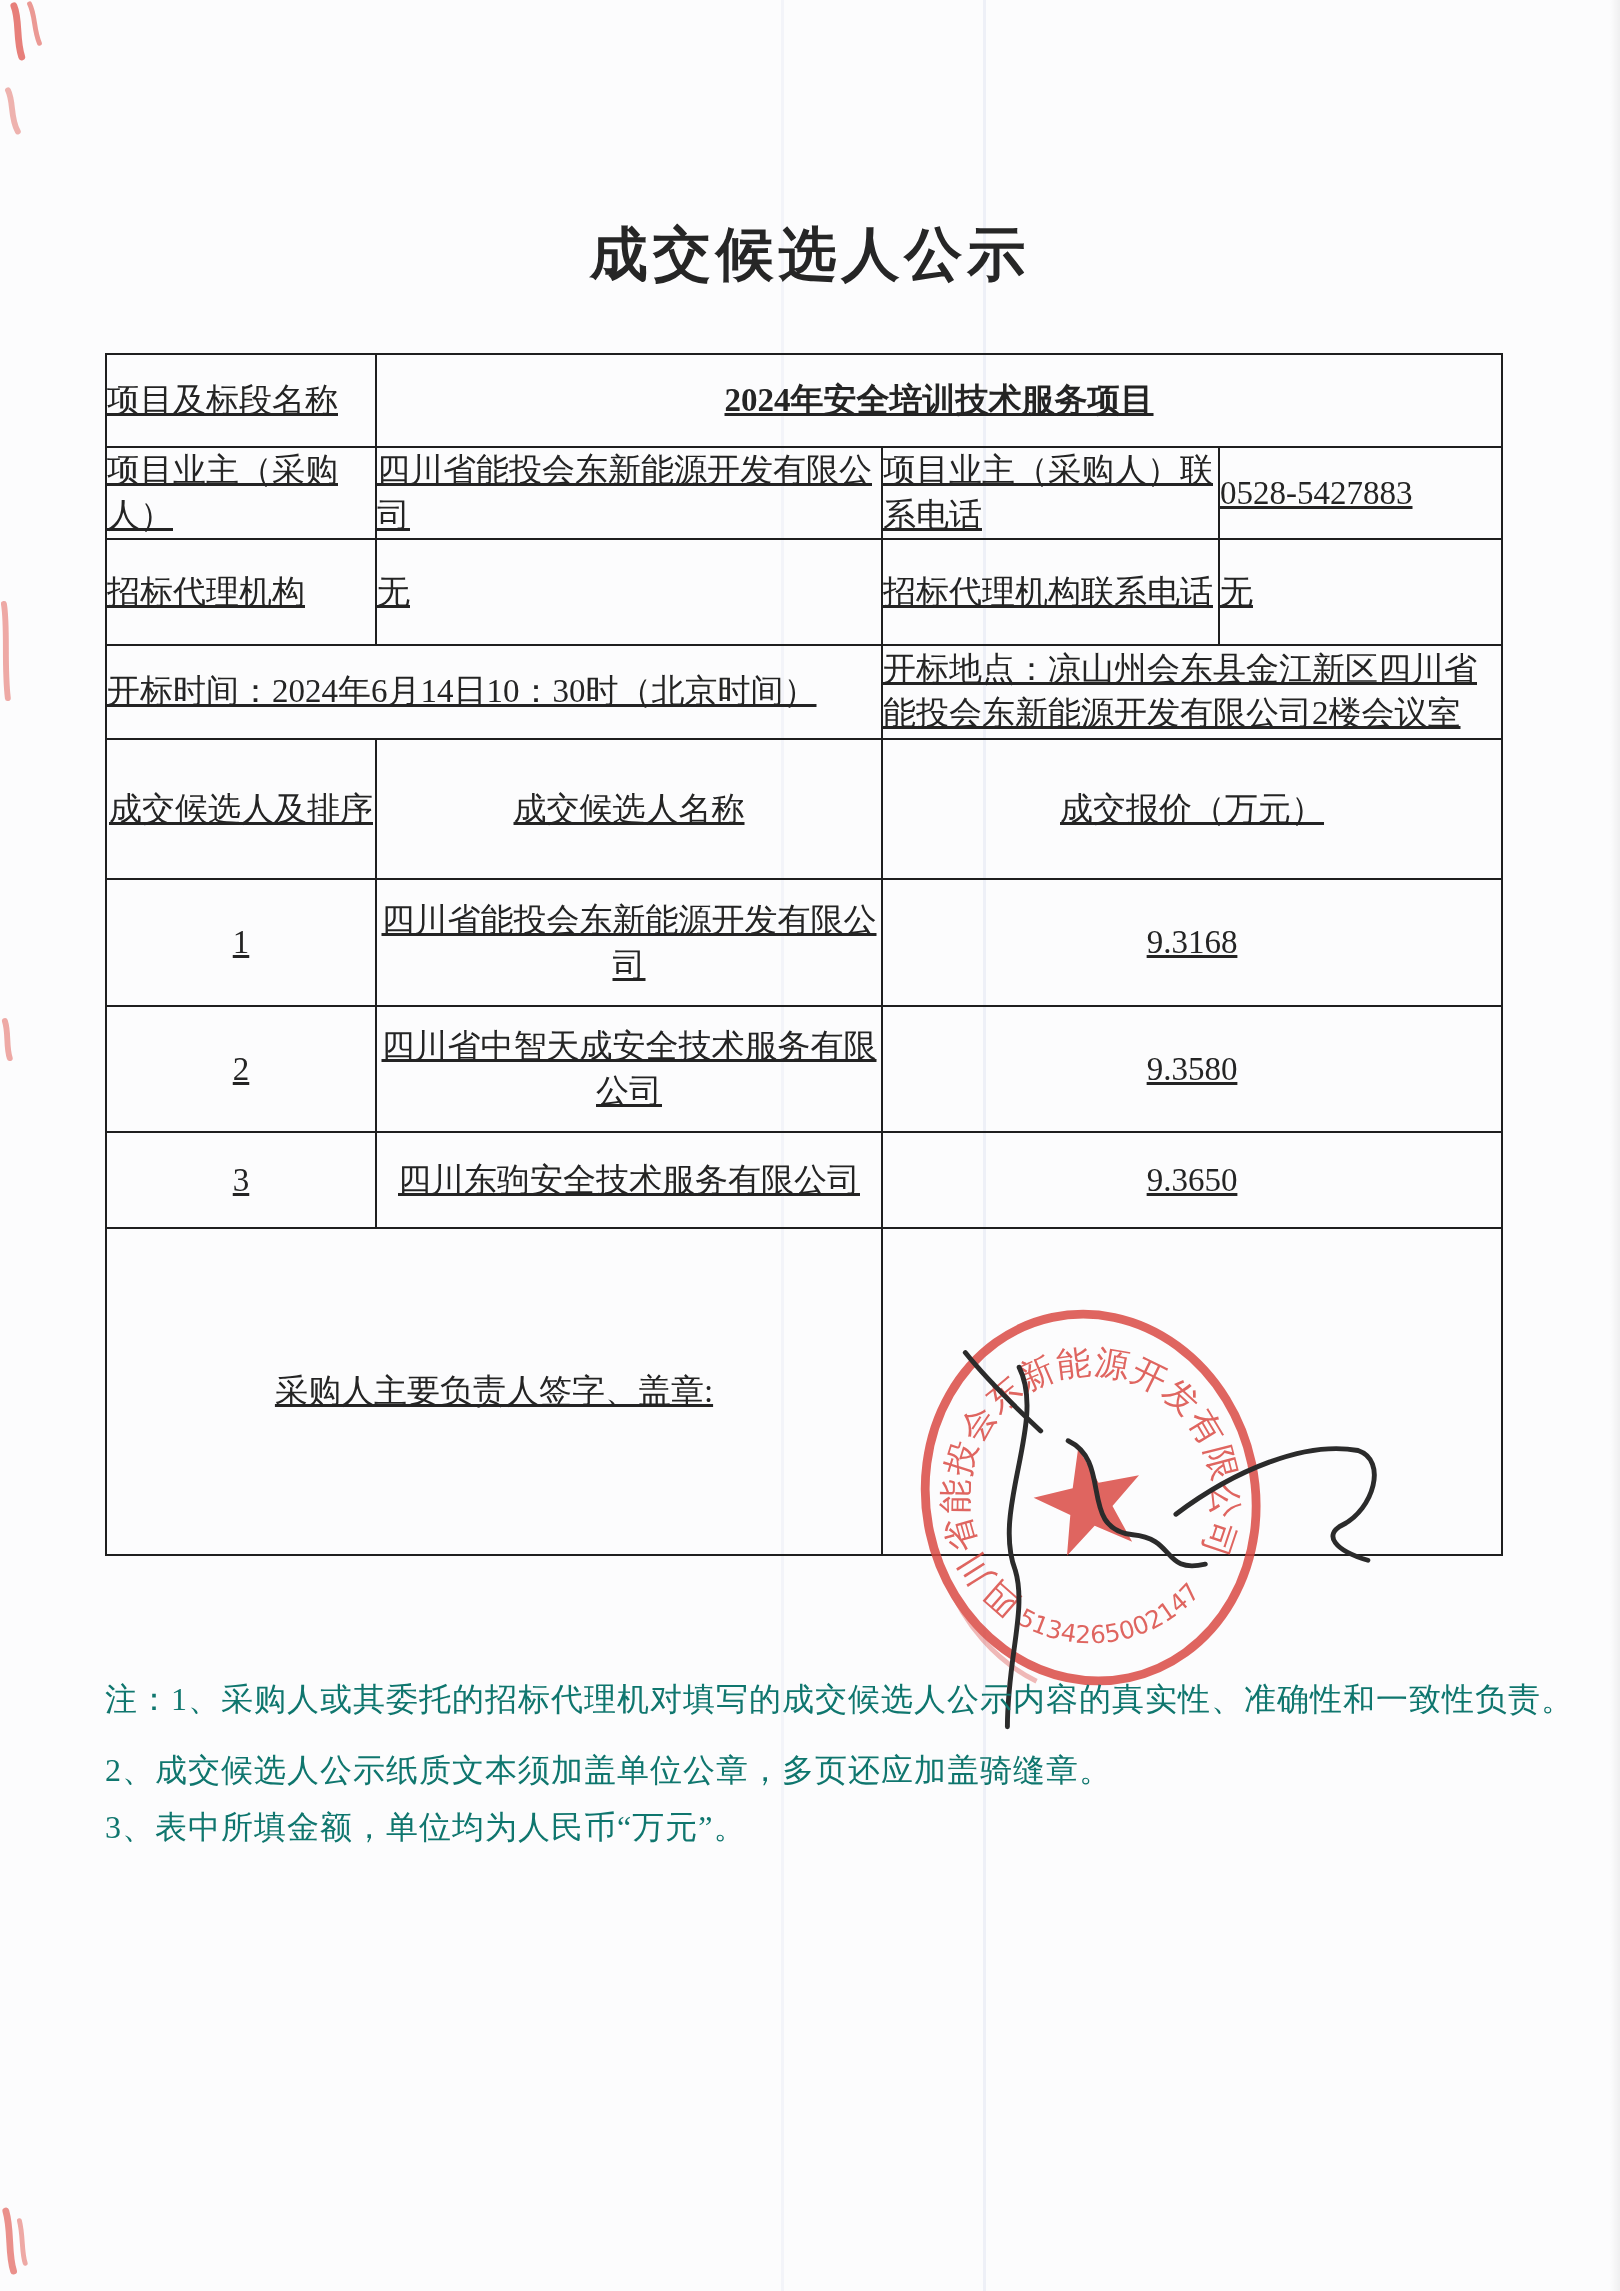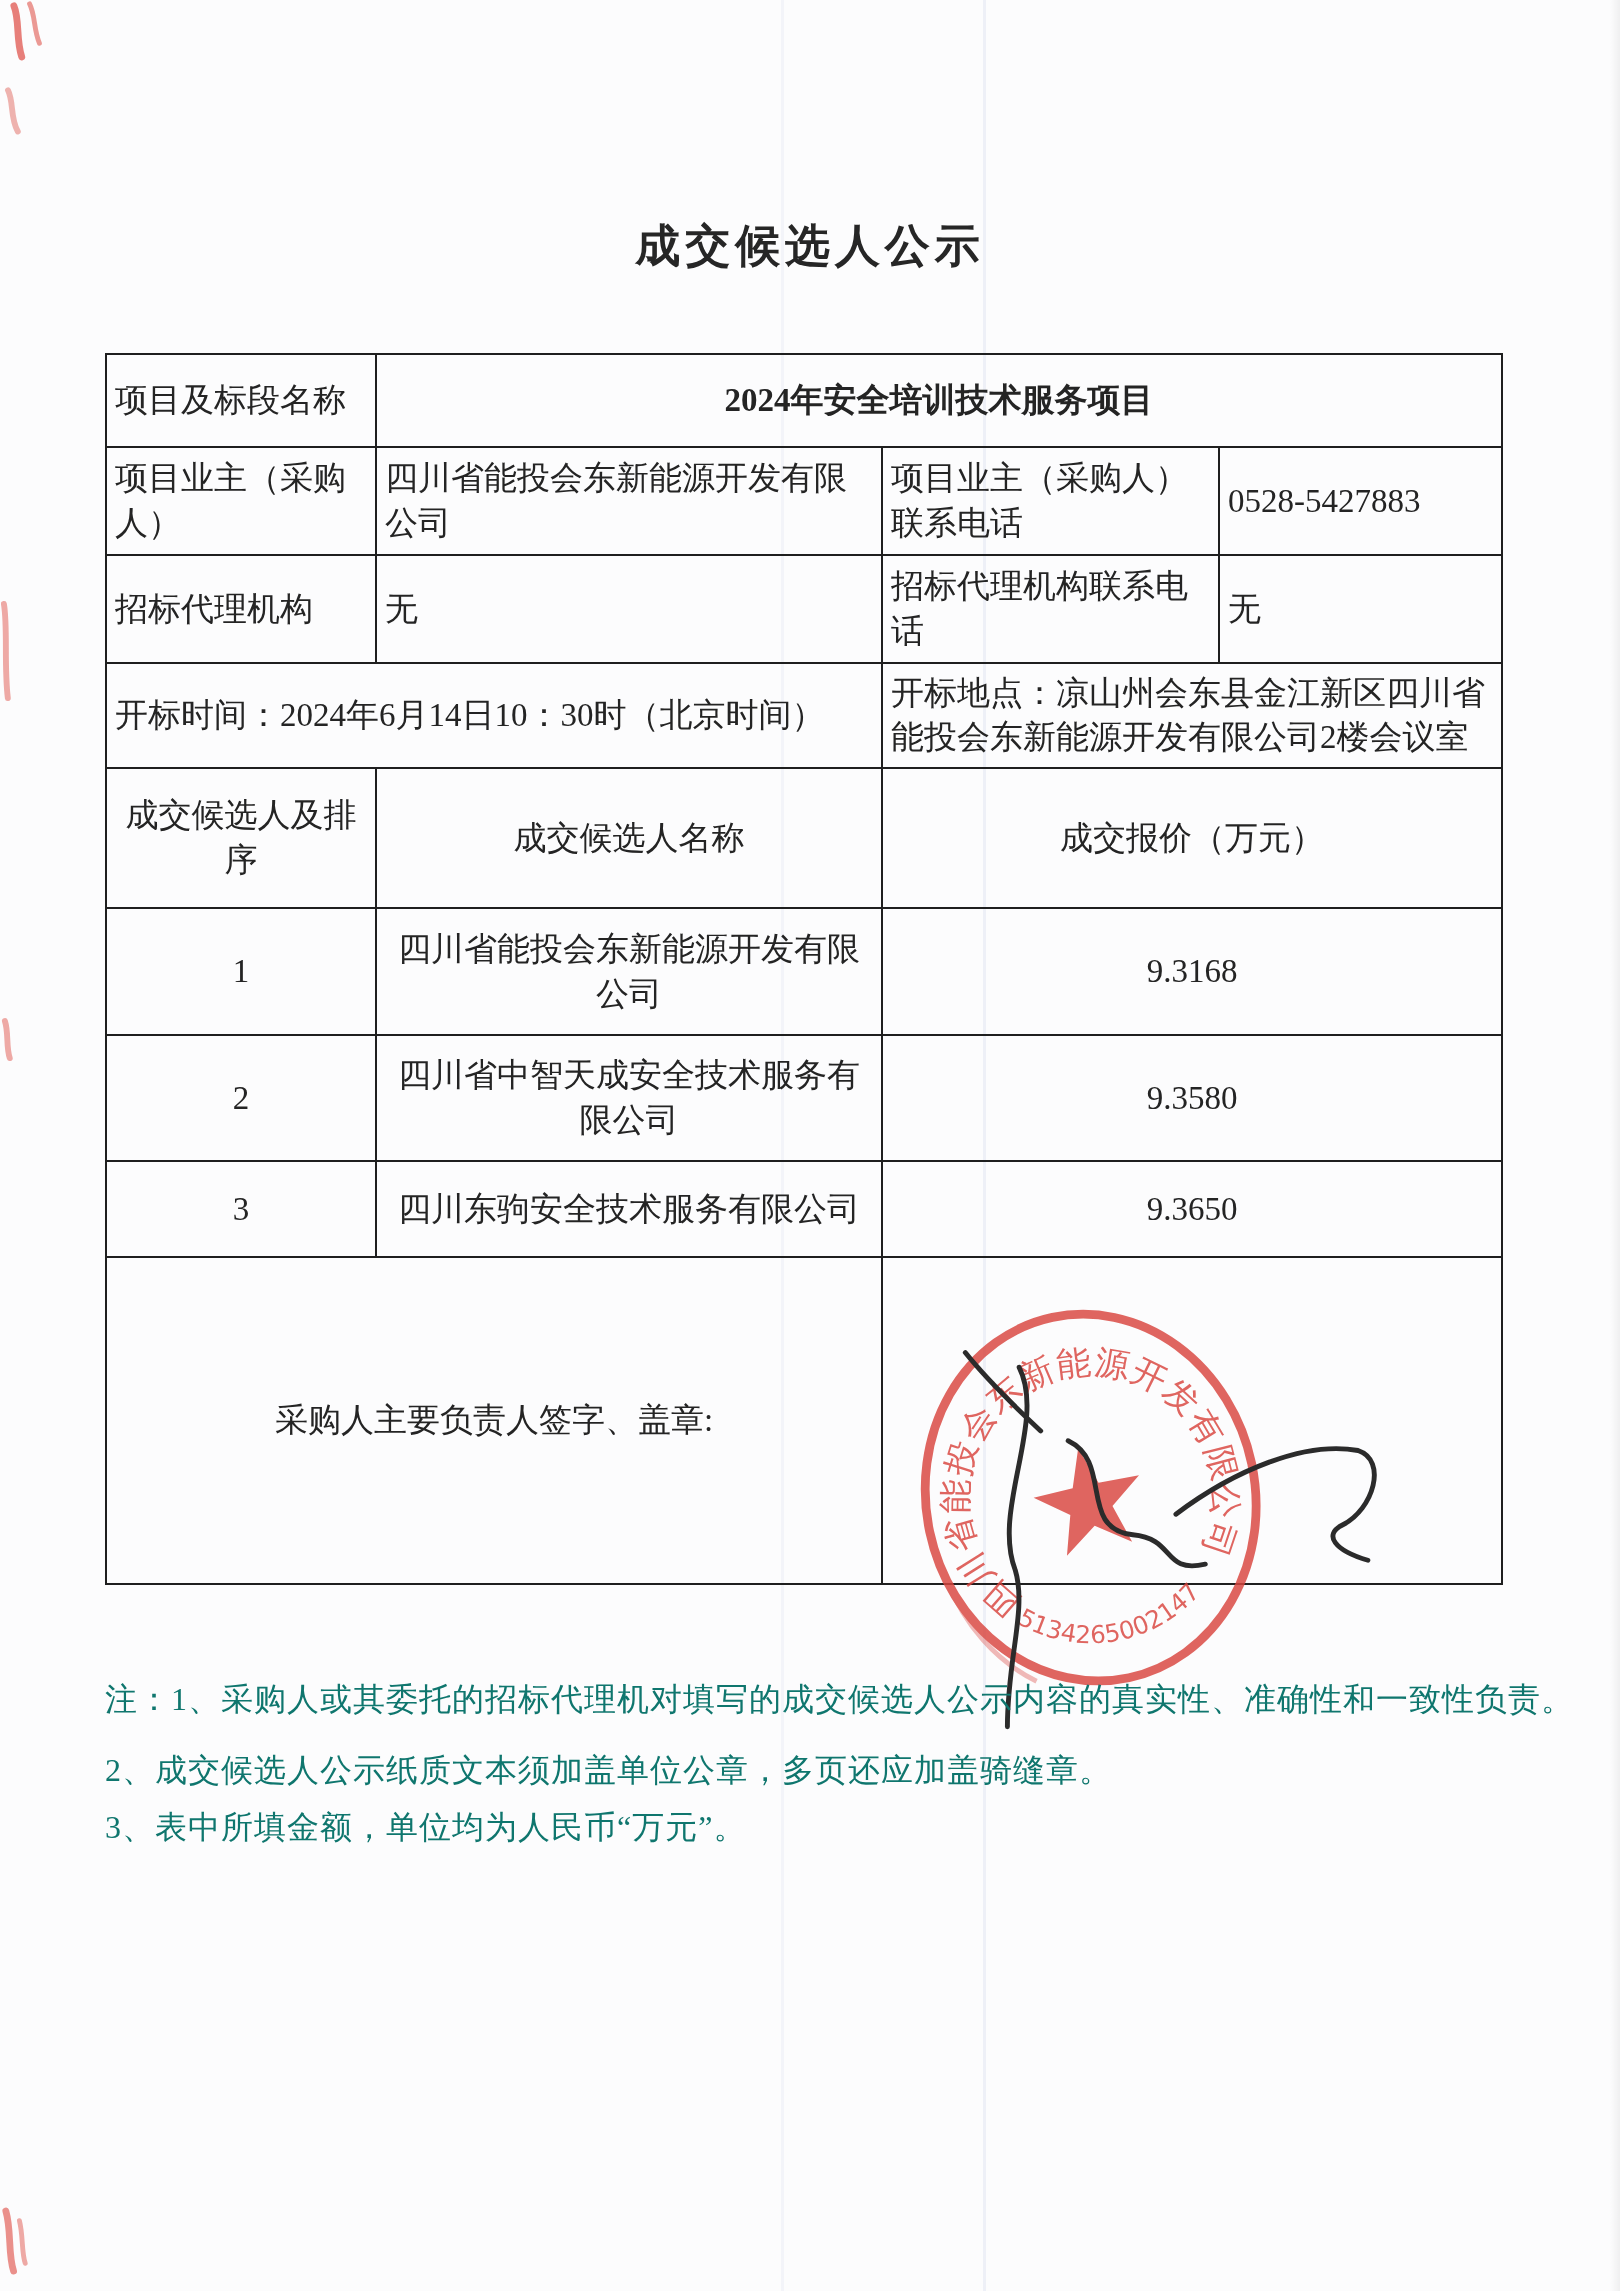--- a/index.html
+++ b/index.html
@@ -16,35 +16,36 @@
   .scanline.a{left:781px;background:rgba(170,180,215,0.10);}
   .scanline.b{left:983px;background:rgba(170,180,215,0.16);}
   .edge-shadow{position:absolute;right:0;top:0;bottom:0;width:9.8px;
     background:linear-gradient(to right,rgba(0,0,0,0),rgba(0,0,0,0.05));pointer-events:none;}
   
   .artifact{position:absolute;pointer-events:none;}
   
   .title{
     position:absolute;top:216px;left:0;width:1620px;
     margin:0;text-align:center;
-    font-size:45px;font-weight:bold;letter-spacing:4.9px;color:#262626;
+    font-size:58px;font-weight:bold;letter-spacing:4.9px;color:#262626;
   }
   
   table.doc{
     position:absolute;left:105px;top:353px;
     width:1396px;
     border-collapse:collapse;
     table-layout:fixed;
     font-size:33px;
   }
   table.doc td{
     border:2px solid #1f1f1f;
     vertical-align:middle;
-    padding:8px;
+    padding:0;
     overflow:hidden;
+    text-decoration:underline;
   }
   table.doc{border:2.9px solid #161616;}
   col.c1{width:270px;} col.c2{width:506px;} col.c3{width:337px;} col.c4{width:283px;}
   tr.r1{height:93px;} tr.r2{height:84px;} tr.r3{height:106px;} tr.r4{height:94px;}
   tr.r5{height:95px;} tr.r6{height:140px;margin-top:24px;} tr.r7{height:127px;} tr.r8{height:126px;}
   tr.r9{height:96px;} tr.r10{height:327px;}
   td.lbl{padding-left:11.8px;text-align:left;}
   td.val{padding-left:11.8px;text-align:left;}
   td.center{text-align:center;}
   td.bold{font-weight:bold;}

